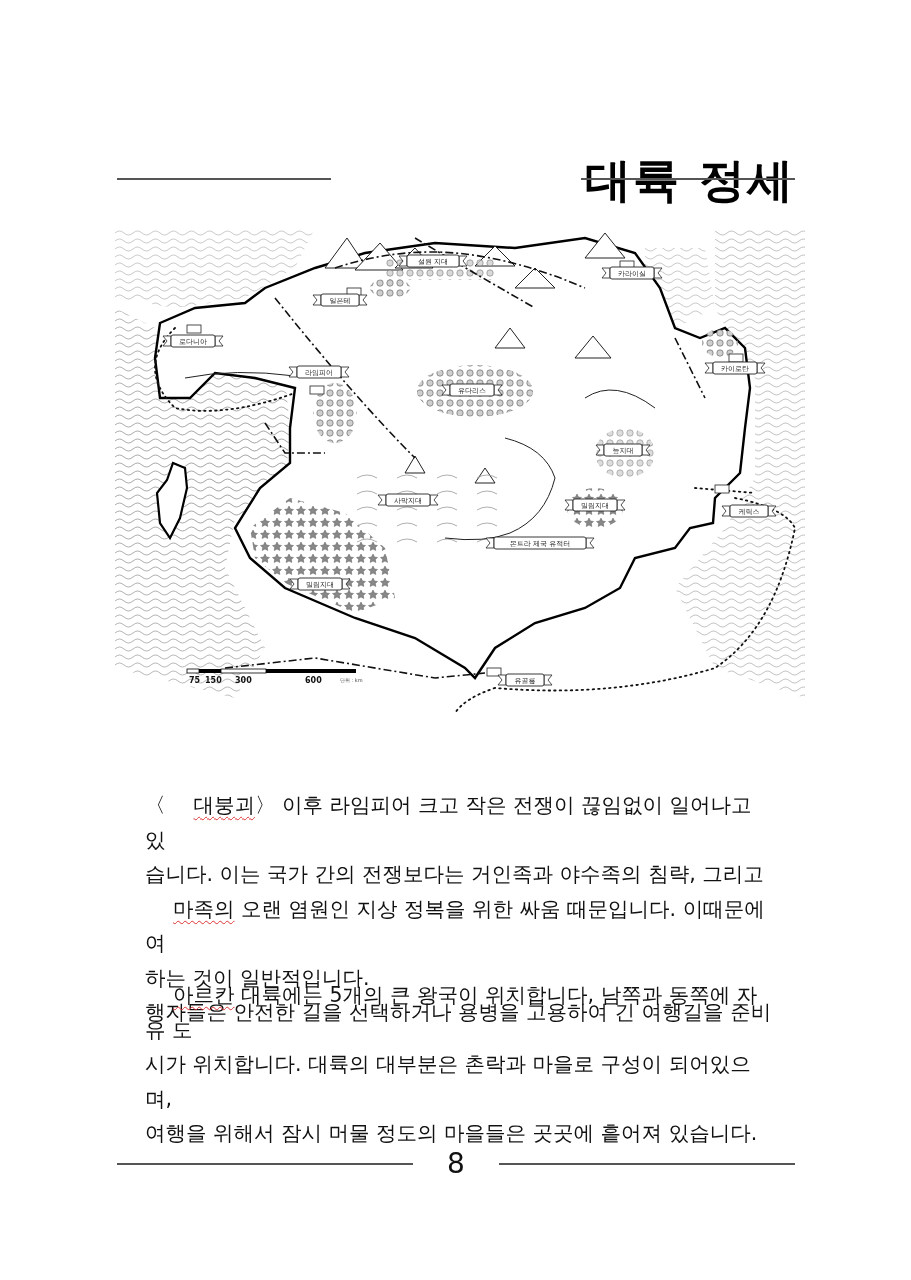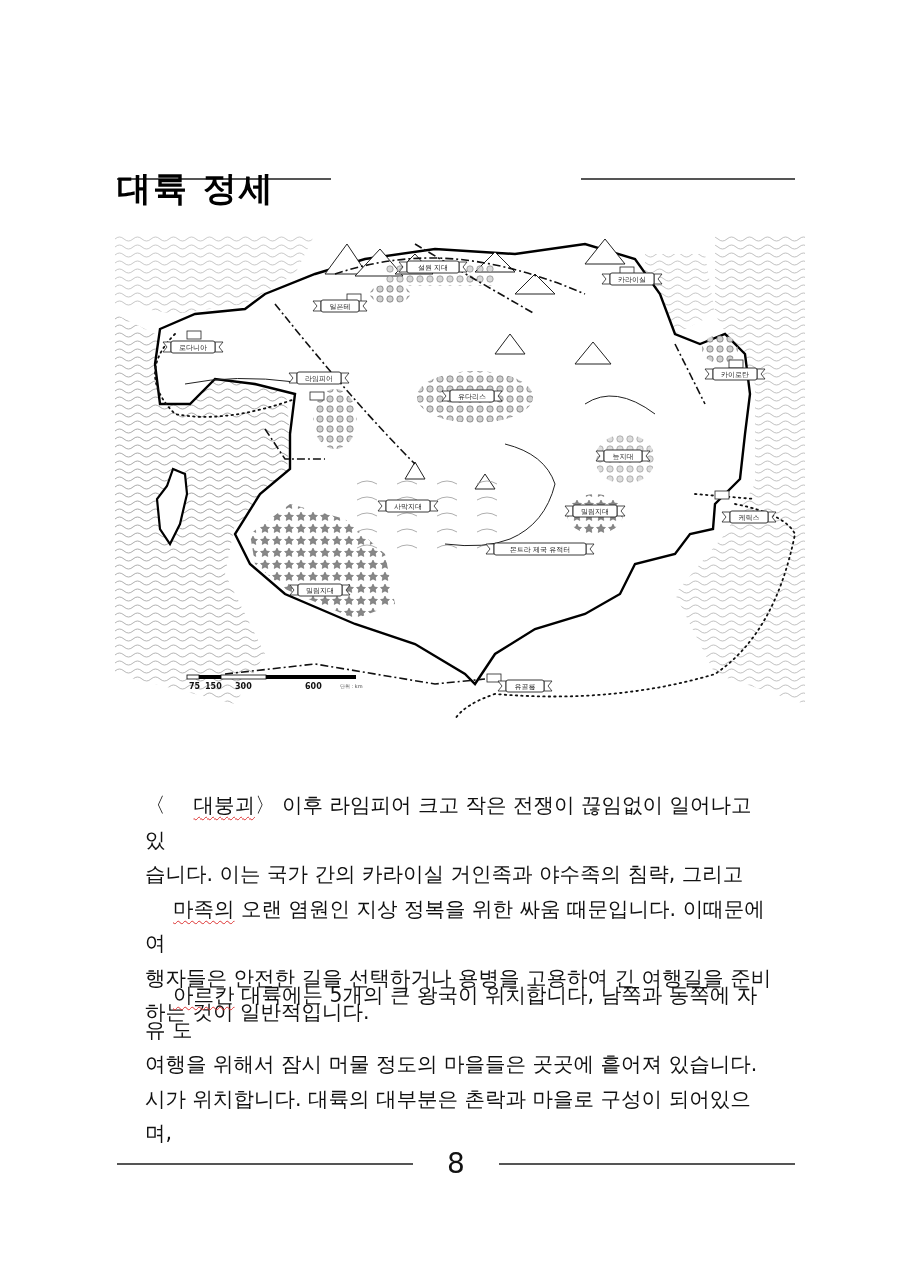--- a/index.html
+++ b/index.html
@@ -1,22 +1,22 @@
 <!DOCTYPE html>
 <html><head>
 <meta charset="utf-8">
 <style>
   html, body { margin:0; padding:0; background:#ffffff; }
   body { width:911px; height:1280px; position:relative; overflow:hidden; font-family:"DejaVu Sans", sans-serif; color:#111; }
   .title-row { position:absolute; left:117px; top:150px; width:678px; height:70px; }
   .title-rule { position:absolute; top:28px; height:2px; background:#555; }
   .title-rule.left { left:0; width:214px; }
   .title-rule.right { right:0; width:214px; }
-  .page-title { position:absolute; left:0; right:0; top:8px; text-align:left; font-family:"DejaVu Sans", sans-serif; font-weight:bold; font-size:34px; letter-spacing:2px; line-height:60px; color:#000; }
-  .map { position:absolute; left:115px; top:234px; width:690px; height:490px; }
+  .page-title { position:absolute; left:0; right:0; top:0; text-align:right; font-family:"DejaVu Sans", sans-serif; font-weight:bold; font-size:46px; letter-spacing:2px; line-height:60px; color:#000; }
+  .map { position:absolute; left:115px; top:228px; width:690px; height:490px; }
   .map svg { width:100%; height:100%; display:block; }
   .map-label-text { font-family:"DejaVu Sans", sans-serif; font-size:7px; fill:#222; text-anchor:middle; }
   .scale-text { font-family:"DejaVu Sans", sans-serif; font-size:8px; fill:#111; font-weight:bold; }
   .body-text { position:absolute; left:145px; width:630px; font-family:"DejaVu Sans", sans-serif; font-size:20.5px; line-height:34.5px; color:#111; }
   .body-text p { margin:0; }
   .para1 { top:788px; }
   .para2 { top:978px; }
   .squig { text-decoration: underline wavy #d33; text-decoration-thickness:1px; text-underline-offset:4px;padding-left:28px; }
   .footer-row { position:absolute; left:117px; top:1145px; width:678px; height:40px; }
   .footer-rule { position:absolute; top:18px; height:2px; background:#555; }
@@ -209,28 +209,28 @@
       <text class="scale-text" x="90" y="455">150</text>
       <text class="scale-text" x="120" y="455">300</text>
       <text class="scale-text" x="190" y="455">600</text>
       <text x="225" y="454" style="font-family:'DejaVu Sans',sans-serif;font-size:5px;fill:#444">단위 : km</text>
     </g>
   </svg>
 </div>
 
 <div class="body-text para1" id="para1">
     <p><span>〈</span><span class="squig">대붕괴</span><span>〉 이후 라임피어 크고 작은 전쟁이 끊임없이 일어나고 있</span></p>
-    <p><span>습니다. 이는 국가 간의 카라이실 거인족과 야수족의 침략, 그리고</span></p>
+    <p><span>습니다. 이는 국가 간의 전쟁보다는 거인족과 야수족의 침략, 그리고</span></p>
     <p><span class="squig">마족의</span><span> 오랜 염원인 지상 정복을 위한 싸움 때문입니다. 이때문에 여</span></p>
+    <p><span>하는 것이 일반적입니다.</span></p>
     <p><span>행자들은 안전한 길을 선택하거나 용병을 고용하여 긴 여행길을 준비</span></p>
-    <p><span>하는 것이 일반적입니다.</span></p>
   </div>
 <div class="body-text para2" id="para2">
     <p><span class="squig">아르칸</span><span> 대륙에는 5개의 큰 왕국이 위치합니다, 남쪽과 동쪽에 자유 도</span></p>
+    <p><span>시가 위치합니다. 대륙의 대부분은 촌락과 마을로 구성이 되어있으며,</span></p>
     <p><span>여행을 위해서 잠시 머물 정도의 마을들은 곳곳에 흩어져 있습니다.</span></p>
-    <p><span>시가 위치합니다. 대륙의 대부분은 촌락과 마을로 구성이 되어있으며,</span></p>
   </div>
 
 <div class="footer-row">
   <div class="footer-rule left"></div>
   <div class="page-number">8</div>
   <div class="footer-rule right"></div>
 </div>
 
 </body></html>

